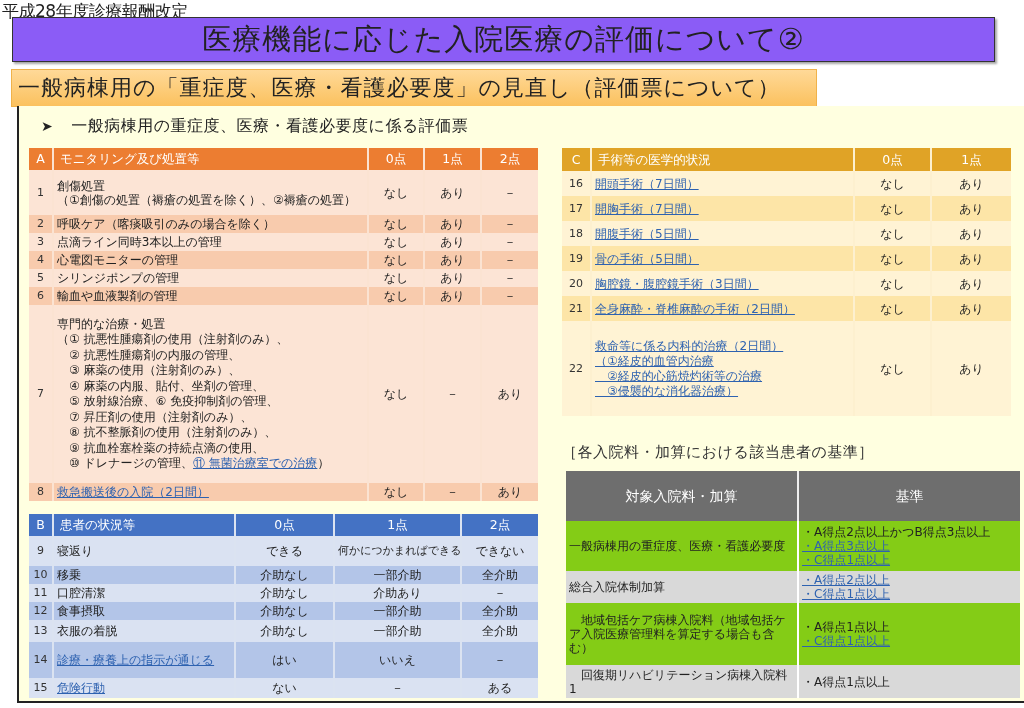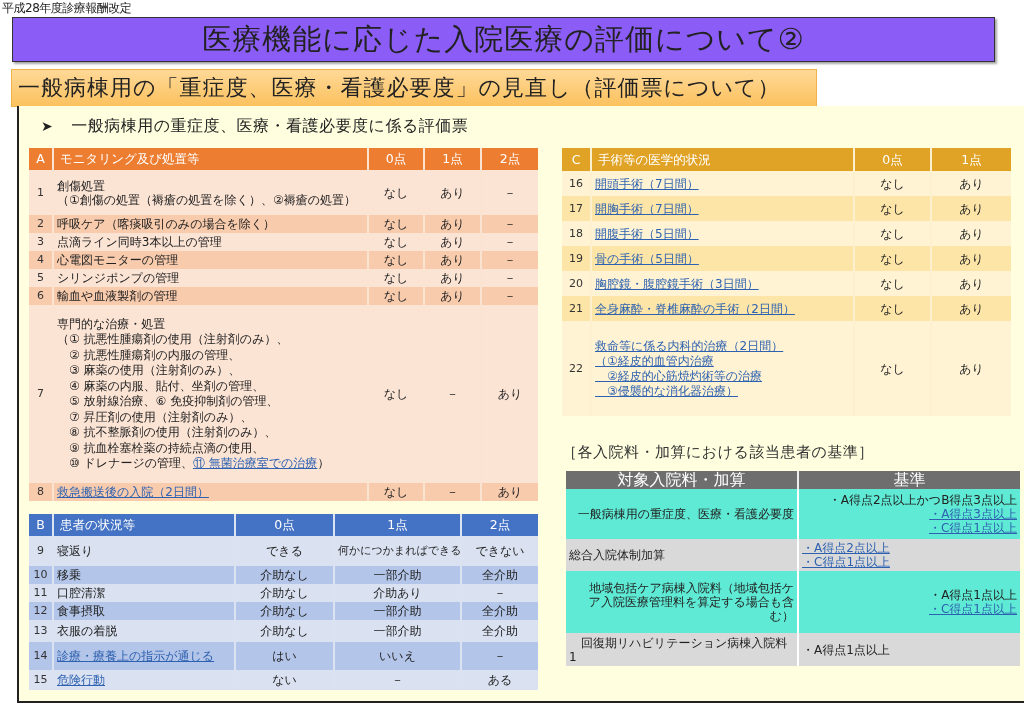--- a/index.html
+++ b/index.html
@@ -5,21 +5,21 @@
   * { box-sizing: border-box; margin: 0; padding: 0; }
   body {
     width: 1024px; height: 708px; overflow: hidden;
     background: #ffffff;
     font-family: "DejaVu Sans", "Liberation Sans", sans-serif;
     color: #222;
     position: relative;
   }
   .top-note {
     position: absolute; left: 2px; top: 0px;
-    font-size: 12px; color: #222; letter-spacing: -0.5px;
+    font-size: 17px; color: #222; letter-spacing: -0.5px;
   }
   .main-title {
     position: absolute; left: 12px; top: 17px; width: 482px; height: 45px;
     background: #8b5cf6; border: 1px solid #333;
     box-shadow: 2px 2px 2px rgba(0,0,0,0.35);
     display: flex; align-items: center; justify-content: center;
     font-size: 29px; color: #222; letter-spacing: 1px;
     width: 983px;
   }
   .sub-banner {
@@ -69,25 +69,25 @@
   .tbl-c th:last-child { border-right: none; }
   .tbl-c td { border-right: 2px solid #fdf0cf; padding: 1px 3px; }
   .tbl-c td:last-child { border-right: none; }
   .tbl-c tr.light td { background: #fff3d4; }
   .tbl-c tr.dark td { background: #fde5a7; }
   .criteria-heading {
     position: absolute; left: 543px; top: 337px;
     font-size: 15px; color: #333; letter-spacing: 0.5px;
   }
   .tbl-d { position: absolute; left: 547px; top: 365px; width: 454px; }
-  .tbl-d th { background: #6e6e6e; color: #fff; height: 18px; font-size: 16px; border-right: 2px solid #eee; }
+  .tbl-d th { background: #6e6e6e; color: #fff; height: 50px; font-size: 14px; border-right: 2px solid #eee; }
   .tbl-d th:last-child { border-right: none; }
   .tbl-d td { border-right: 2px solid #fff; padding: 2px 3px; font-size: 12px; line-height: 14px; }
   .tbl-d td:last-child { border-right: none; }
-  .tbl-d tr.light td { background: #5eead4; text-align: right; }
+  .tbl-d tr.light td { background: #84cc16; }
   .tbl-d tr.dark td { background: #d9d9d9; }
   .hdr-left { text-align: left; padding-left: 6px; }
 </style>
 </head>
 <body>
 
 <div class="top-note">平成28年度診療報酬改定</div>
 <div class="main-title">医療機能に応じた入院医療の評価について②</div>
 <div class="sub-banner">一般病棟用の「重症度、医療・看護必要度」の見直し（評価票について）</div>
 <div class="panel-topline"></div>
@@ -230,21 +230,21 @@
       <td class="center">一部介助</td>
       <td class="center">全介助</td>
     </tr>
     <tr class="light" style="height:22px">
       <td class="num">13</td>
       <td>衣服の着脱</td>
       <td class="center">介助なし</td>
       <td class="center">一部介助</td>
       <td class="center">全介助</td>
     </tr>
-    <tr class="dark" style="height:28px">
+    <tr class="dark" style="height:36px">
       <td class="num">14</td>
       <td><span class="link">診療・療養上の指示が通じる</span></td>
       <td class="center">はい</td>
       <td class="center">いいえ</td>
       <td class="center">－</td>
     </tr>
     <tr class="light" style="height:20px">
       <td class="num">15</td>
       <td><span class="link">危険行動</span></td>
       <td class="center">ない</td>

